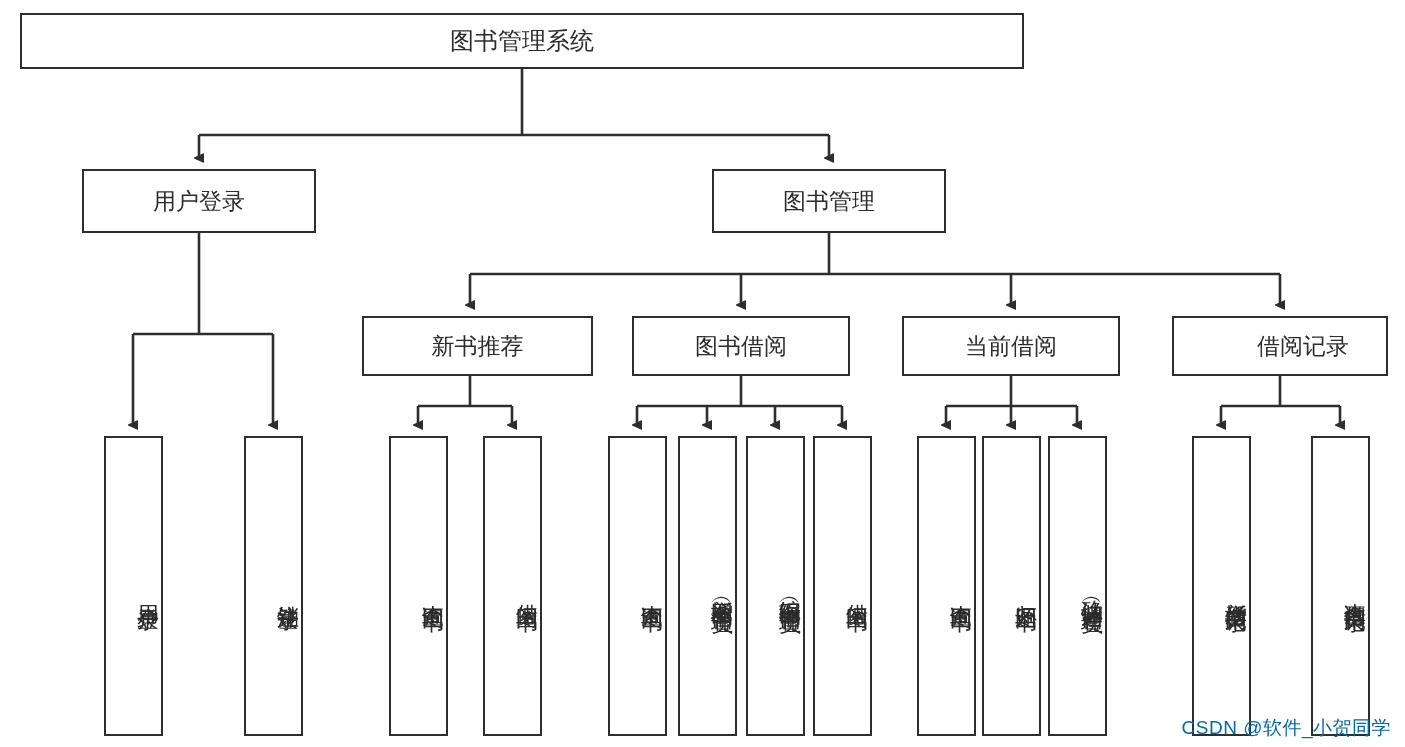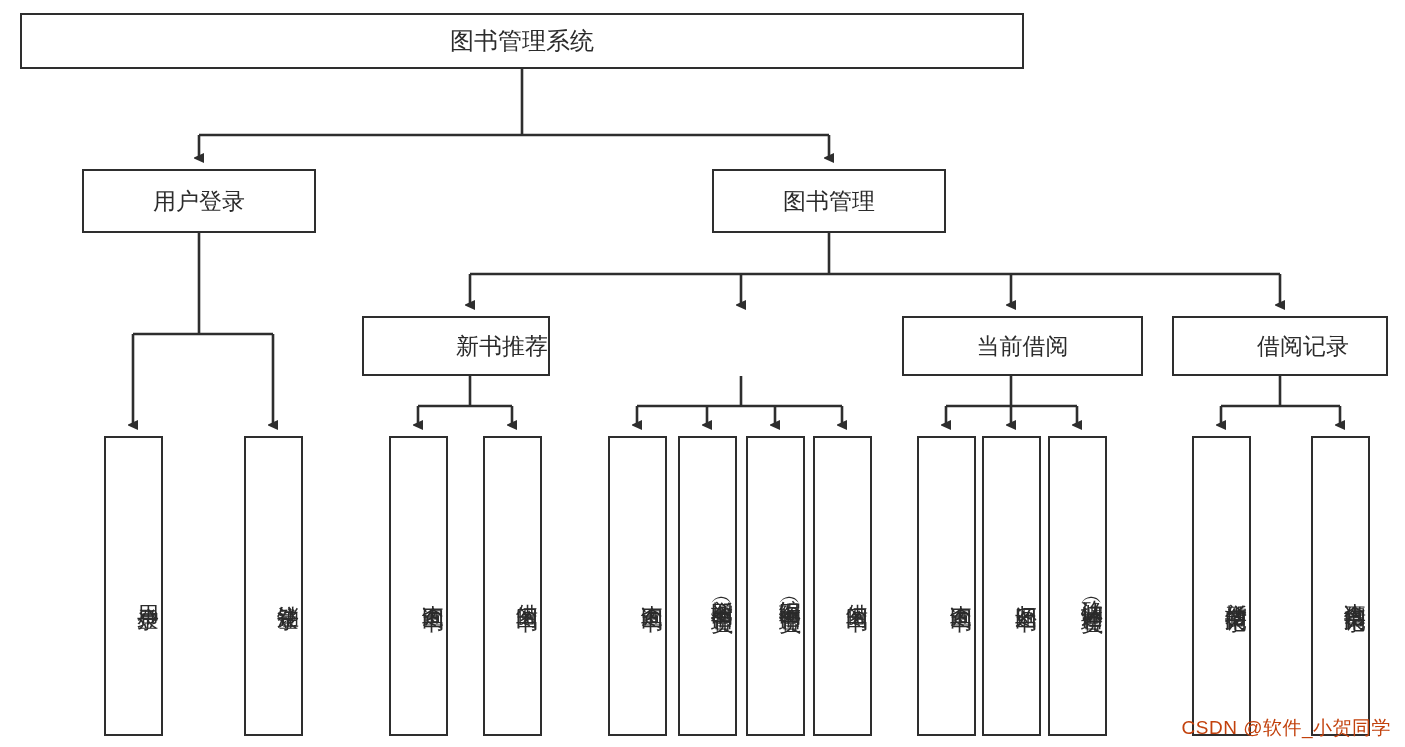--- a/index.html
+++ b/index.html
@@ -55,21 +55,21 @@
   .node.vert .vtext {
     writing-mode: vertical-rl;
     text-orientation: upright;
     display: block;
   }
   .watermark {
     position: absolute;
     right: 14px;
     bottom: 6px;
     font-size: 19px;
-    color: #c2410c;
+    color: #0369a1;
     letter-spacing: 0.5px;
     white-space: nowrap;
   }
 </style>
 </head>
 <body>
 
 <div id="canvas">
 
   <svg class="wires" viewBox="0 0 1405 747">
@@ -126,24 +126,27 @@
     <span>图书管理系统</span>
   </div>
 
   <div class="node h" style="left:82px; top:169px; width:234px; height:64px;">
     <span>用户登录</span>
   </div>
   <div class="node h" style="left:712px; top:169px; width:234px; height:64px;text-align:center;">
     <span>图书管理</span>
   </div>
 
-  <div class="node h" style="left:362px; top:316px; width:188px; height:60px;justify-content:flex-end;">
+  <div class="node h" style="left:362px; top:316px; width:231px; height:60px;">
     <span>新书推荐</span>
   </div>
-  <div class="node h" style="left:902px; top:316px; width:241px; height:60px;">
+  <div class="node h" style="left:632px; top:316px; width:218px; height:60px;">
+    <span>图书借阅</span>
+  </div>
+  <div class="node h" style="left:902px; top:316px; width:218px; height:60px;">
     <span>当前借阅</span>
   </div>
   <div class="node h" style="left:1172px; top:316px; width:216px; height:60px;padding-left:46px;">
     <span>借阅记录</span>
   </div>
 
   <div class="node vert" style="left:104px; top:436px; width:59px; height:300px;">
     <span class="vtext">用户登录</span>
   </div>
   <div class="node vert" style="left:244px; top:436px; width:59px; height:300px;">

